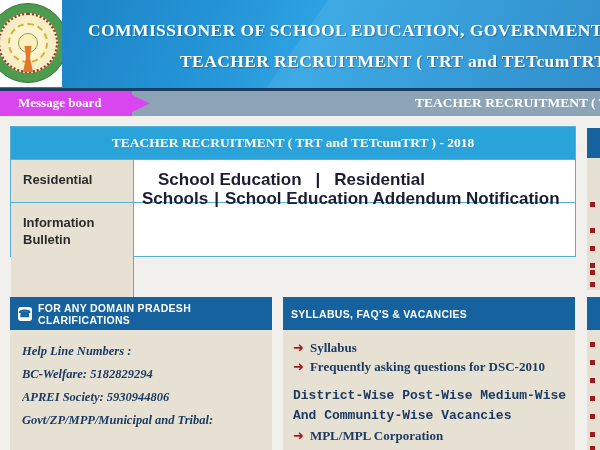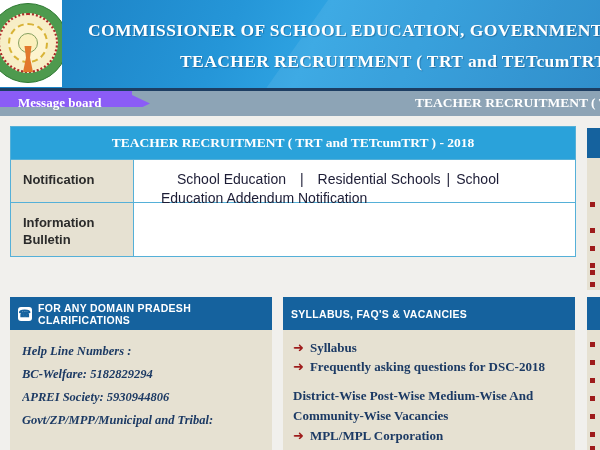--- a/index.html
+++ b/index.html
@@ -25,38 +25,38 @@
     background:#e2782c; clip-path:polygon(15% 0,85% 0,70% 45%,100% 100%,0 100%,30% 45%); }
   .title-line { position:absolute; white-space:nowrap; color:#ffffff;
     font-family:"Liberation Serif", serif; font-weight:bold; font-size:17.5px;
     text-shadow:1px 1px 1px rgba(0,40,80,0.35); letter-spacing:0.4px; }
   .title-1 { top:20px; left:88px; }
   .title-2 { top:51px; left:180px; }
 
   
   .menubar { position:absolute; top:88px; left:0; width:600px; height:28px;
     background:#8da4b6; border-top:3px solid #1d3e63; overflow:hidden; }
-  .msg-tab { position:absolute; top:0; left:0; height:16px; width:150px; cursor:pointer;
-    background:#8b5cf6; clip-path:polygon(0 0,132px 0,132px 4px,150px 12.5px,132px 21px,132px 25px,0 25px); }
+  .msg-tab { position:absolute; top:0; left:0; height:25px; width:150px; cursor:pointer;
+    background:#d946ef; clip-path:polygon(0 0,132px 0,132px 4px,150px 12.5px,132px 21px,132px 25px,0 25px); }
   .msg-tab .lbl { position:absolute; top:4px; left:18px; color:#ffffff;
     font-family:"Liberation Serif", serif; font-weight:bold; font-size:13px; }
   .marquee { position:absolute; top:4px; left:415px; white-space:nowrap; color:#ffffff;
     font-family:"Liberation Serif", serif; font-weight:bold; font-size:13.5px; }
 
   
   .main-table { position:absolute; top:126px; left:10px; width:566px; background:#ffffff;
     border:1px solid #55b0d8; }
   .mt-header { height:32px; background:#2aa2da; color:#ffffff; text-align:center;
     font-family:"Liberation Serif", serif; font-weight:bold; font-size:13.5px; line-height:32px; }
   .mt-row { display:flex; border-top:1px solid #55b0d8; }
   .mt-label { width:123px; flex:0 0 123px; background:#e6e1d2; border-right:1px solid #55b0d8;
     padding:11px 8px 8px 12px; font-weight:bold; font-size:13px; color:#2b2b2b; line-height:17px; }
-  .mt-content { flex:1; padding:10px 10px 8px 8px; font-weight:normal; font-size:14px;
-    color:#1c1c35; line-height:19px; text-indent:16px;margin-left:19px; }
-  .mt-row.r1 { height:43px; } .mt-row.r2 { height:54px; }
+  .mt-content { flex:1; padding:10px 10px 8px 8px; font-weight:bold; font-size:17px;
+    color:#1c1c35; line-height:19px; text-indent:16px; }
+  .mt-row.r1 { height:43px; } .mt-row.r2 { height:54px;flex-direction:column; }
   .mt-content a { color:#1c1c35; text-decoration:none; cursor:pointer; }
   .sep-wide { margin:0 14px; } .sep-xwide { margin:0 28px; } .sep-norm { margin:0 6px; }
 
   
   .sliver { position:absolute; left:587px; width:13px; overflow:hidden; }
   .sliver .sl-head { width:13px; background:#15629e; }
   .sliver .sl-body { width:13px; background:#e6e1d2; position:relative; }
   .sl-dot { position:absolute; left:3px; width:5px; height:5px; background:#9e1b1b; }
 
   
@@ -66,21 +66,21 @@
   .panel .p-body { background:#e6e1d2; font-family:"Liberation Serif", serif; font-weight:bold;
     color:#1c3a64; }
   .panel-left { left:10px; width:262px; }
   .panel-left .p-body { height:125px; padding:10px 6px 0 12px; font-size:12.5px; line-height:23px; }
   .panel-mid { left:283px; width:292px; }
   .panel-mid .p-body { height:125px; padding:8px 6px 0 10px; font-size:13px; line-height:19px; }
   .phone-box { width:14px; height:14px; background:#ffffff; border-radius:3px; margin-right:6px;
     color:#15629e; font-size:10px; line-height:14px; text-align:center; flex:0 0 14px; }
   .arrow { color:#9e1b1b; font-weight:bold; margin-right:6px; font-family:"DejaVu Sans", sans-serif; }
   .link-line { cursor:pointer; }
-  .subhead { margin-top:10px; line-height:20px; }
+  .subhead { margin-top:10px; line-height:20px;font-family:Liberation Mono, monospace; }
   .hl-line { white-space:nowrap; overflow:hidden;font-style:italic; }
 </style>
 </head>
 <body>
 
 <div id="page">
 
   <div class="site-header">
     <div class="streak"></div>
     <div class="title-line title-1">COMMISSIONER OF SCHOOL EDUCATION, GOVERNMENT OF ANDHRA PRADESH</div>
@@ -100,21 +100,21 @@
   <div class="menubar">
     <div class="msg-tab">
       <span class="lbl">Message board</span>
     </div>
     <div class="marquee">TEACHER RECRUITMENT ( TRT and TETcumTRT ) - 2018</div>
   </div>
 
   <div class="main-table">
     <div class="mt-header">TEACHER RECRUITMENT ( TRT and TETcumTRT ) - 2018</div>
     <div class="mt-row r1">
-      <div class="mt-label">Notification</div>
+      <div class="mt-label">Residential</div>
       <div class="mt-content">
         <a>School Education</a><span class="sep-wide">|</span><a>Residential Schools</a><span class="sep-norm">|</span><a>School Education Addendum Notification</a>
       </div>
     </div>
     <div class="mt-row r2">
       <div class="mt-label">Information Bulletin</div>
     </div>
   </div>
 
   <div class="sliver" style="top:128px;">
@@ -147,21 +147,21 @@
 
     </div>
   </div>
 
   <div class="panel panel-mid">
     <div class="p-head">
       <span>SYLLABUS, FAQ'S &amp; VACANCIES</span>
     </div>
     <div class="p-body">
       <div class="link-line"><span class="arrow">➜</span><span>Syllabus</span></div>
-      <div class="link-line"><span class="arrow">➜</span><span>Frequently asking questions for DSC-2018</span></div>
+      <div class="link-line"><span class="arrow">➜</span><span>Frequently asking questions for DSC-2010</span></div>
       <div class="subhead">District-Wise Post-Wise Medium-Wise And Community-Wise Vacancies</div>
       <div class="link-line"><span class="arrow">➜</span><span>MPL/MPL Corporation</span></div>
     </div>
   </div>
 
   <div class="sliver" style="top:297px;">
     <div class="sl-head" style="height:33px;"></div>
     <div class="sl-body" style="height:120px;">
       <div class="sl-dot" style="top:12px;"></div>
       <div class="sl-dot" style="top:30px;"></div>

